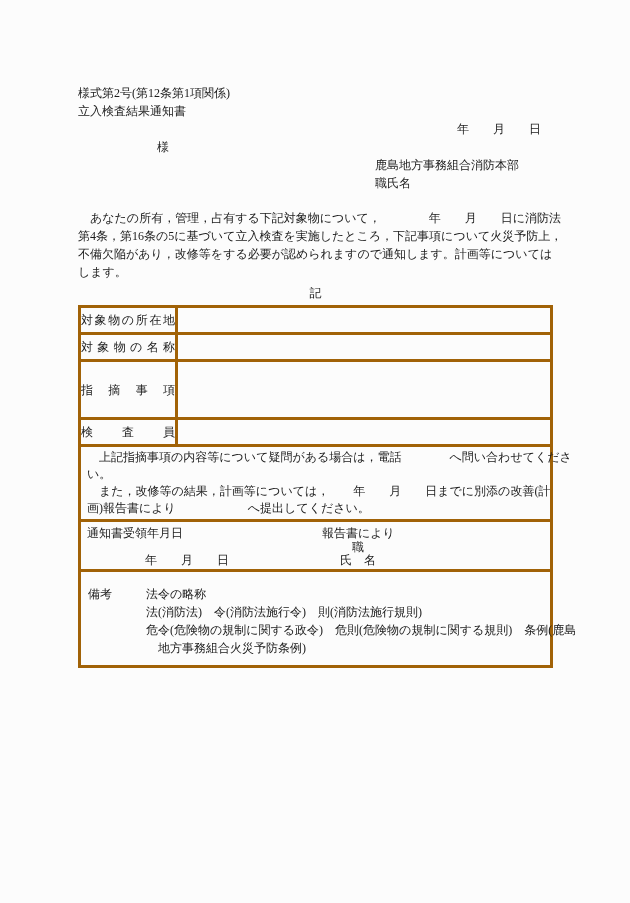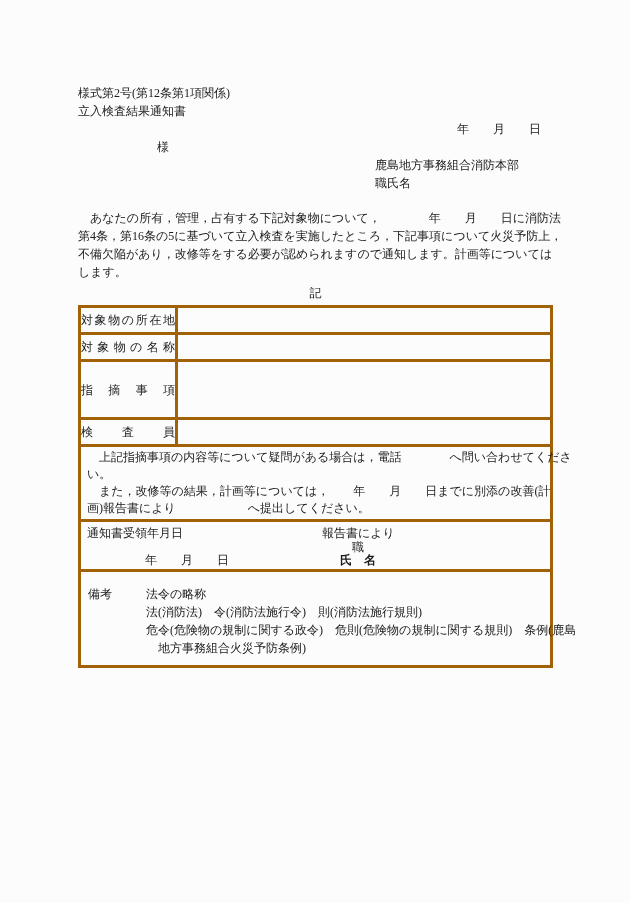--- a/index.html
+++ b/index.html
@@ -49,21 +49,21 @@
   tr.r-receipt td { height: 47px; }
   tr.r-remarks td { height: 87px; vertical-align: top; }
 
   .inquiry-box { padding: 2px 6px; line-height: 17px; }
   .receipt-cell { position: relative; height: 47px; line-height: 15px; }
   .receipt-cell .abs { position: absolute; white-space: nowrap; }
   .pos-receipt-label { left: 6px;  top: 4px; }
   .pos-receipt-date  { left: 64px; top: 31px; }
   .pos-witness-label { left: 241px; top: 4px; }
   .pos-witness-title { left: 241px; top: 18px; width: 72px; text-align: center; }
-  .pos-witness-name  { left: 241px; top: 31px; width: 72px; text-align: center; font-weight: bold; }
+  .pos-witness-name  { left: 241px; top: 31px; width: 72px; text-align: center; }
 
   .remarks-box { display: flex; padding: 13px 6px 8px 7px; line-height: 18px; gap: 24px; }
   .remarks-label { flex: 0 0 auto; margin-right: 10px; }
   .remarks-lines { flex: 1 1 auto; }
   .remarks-lines .line:nth-child(4) { margin-left: 12px; }
 </style>
 </head>
 <body>
 
 <div class="page">

